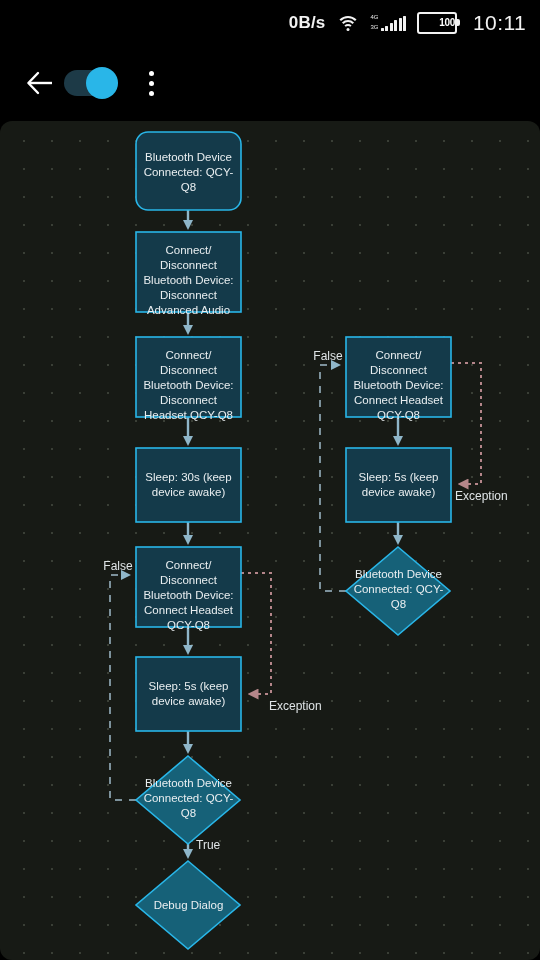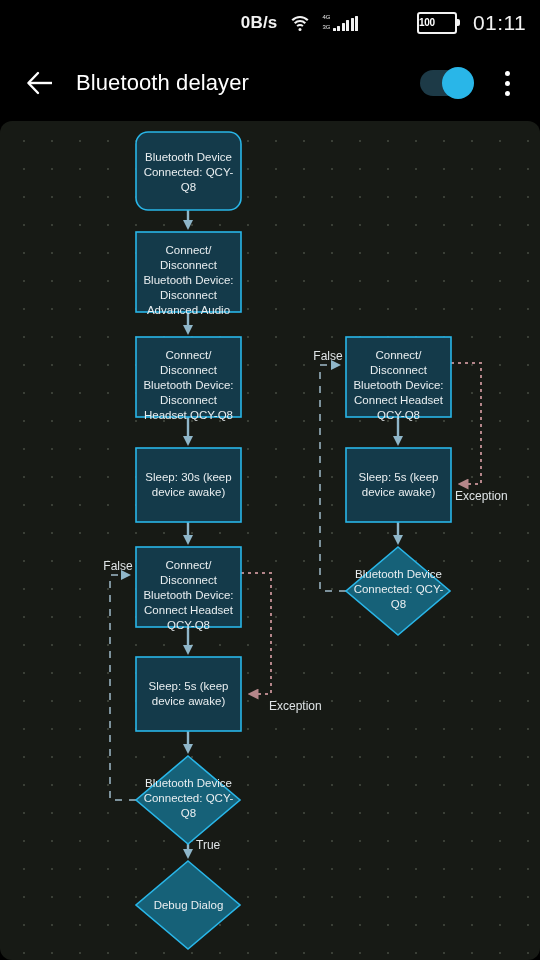--- a/index.html
+++ b/index.html
@@ -22,21 +22,21 @@
   .sb-wifi i.c{width:6px;height:6px;top:9px;}
   .sb-wifi u{position:absolute;left:50%;bottom:0;transform:translateX(-50%);
              width:3px;height:3px;border-radius:50%;background:#f2f2f2;}
   .sb-sig{display:flex;align-items:flex-end;margin-right:11px;height:17px;}
   .sb-sig .lbls{display:flex;flex-direction:column;justify-content:space-between;
                 height:17px;margin-right:2px;}
   .sb-sig .lbls span{font-size:6px;line-height:7px;color:#e8e8e8;}
   .sb-bars{display:flex;align-items:flex-end;gap:1.5px;height:15px;}
   .sb-bars b{width:3px;background:#f2f2f2;display:block;border-radius:.5px;}
   .sb-batt{position:relative;width:36px;height:18px;border:2px solid #f2f2f2;border-radius:3px;
-           display:flex;align-items:center;justify-content:flex-start;margin-right:3px;margin-left:48px;}
+           display:flex;align-items:center;justify-content:flex-end;margin-right:3px;}
   .sb-batt:after{content:"";position:absolute;right:-5px;top:5px;width:3px;height:7px;
                  background:#f2f2f2;border-radius:0 2px 2px 0;}
   .sb-batt span{font-size:10px;color:#fff;font-weight:700;letter-spacing:-.3px;}
   .sb-time{font-size:21px;color:#f2f2f2;margin-left:13px;letter-spacing:.4px;}
 
   
   #appbar{position:absolute;left:0;top:45px;width:540px;height:76px;background:#000;
           display:flex;align-items:center;box-sizing:border-box;padding:0 16px;}
   .back-btn{width:48px;height:48px;display:flex;align-items:center;justify-content:center;
             cursor:pointer;}
@@ -93,31 +93,30 @@
         <b style="height:11px"></b>
           <b style="height:13px"></b>
           <b style="height:15px"></b>
       </span>
     </span>
 
     <span class="sb-batt">
       <span>100</span>
     </span>
 
-    <span class="sb-time">01:11</span>
+    <span class="sb-time">10:11</span>
   </div>
 
   <div id="appbar">
     <div class="back-btn">
       <svg width="28" height="24" viewBox="0 0 28 24">
         <line x1="3" y1="12" x2="26" y2="12" stroke="#fff" stroke-width="2.4"></line>
         <polyline points="12,2 2.4,12 12,22" fill="none" stroke="#fff" stroke-width="2.4" stroke-linecap="round" stroke-linejoin="round"></polyline>
       </svg>
     </div>
-    <div class="app-title">Bluetooth delayer</div>
     <div class="toggle">
       <span class="knob"></span>
     </div>
     <div class="menu-btn">
       <b></b>
         <b></b>
         <b></b>
     </div>
   </div>
 

